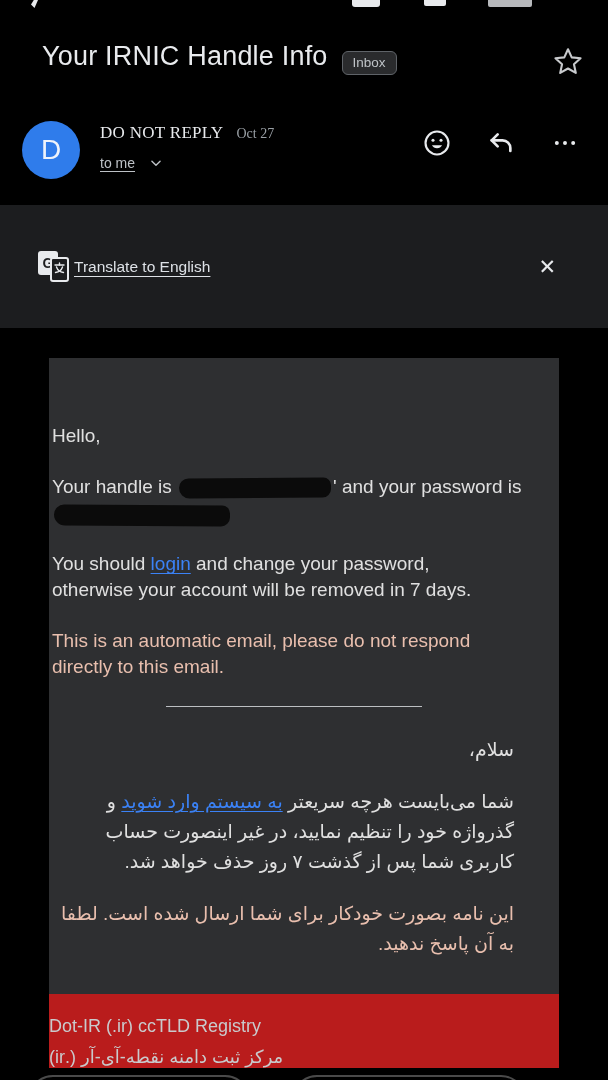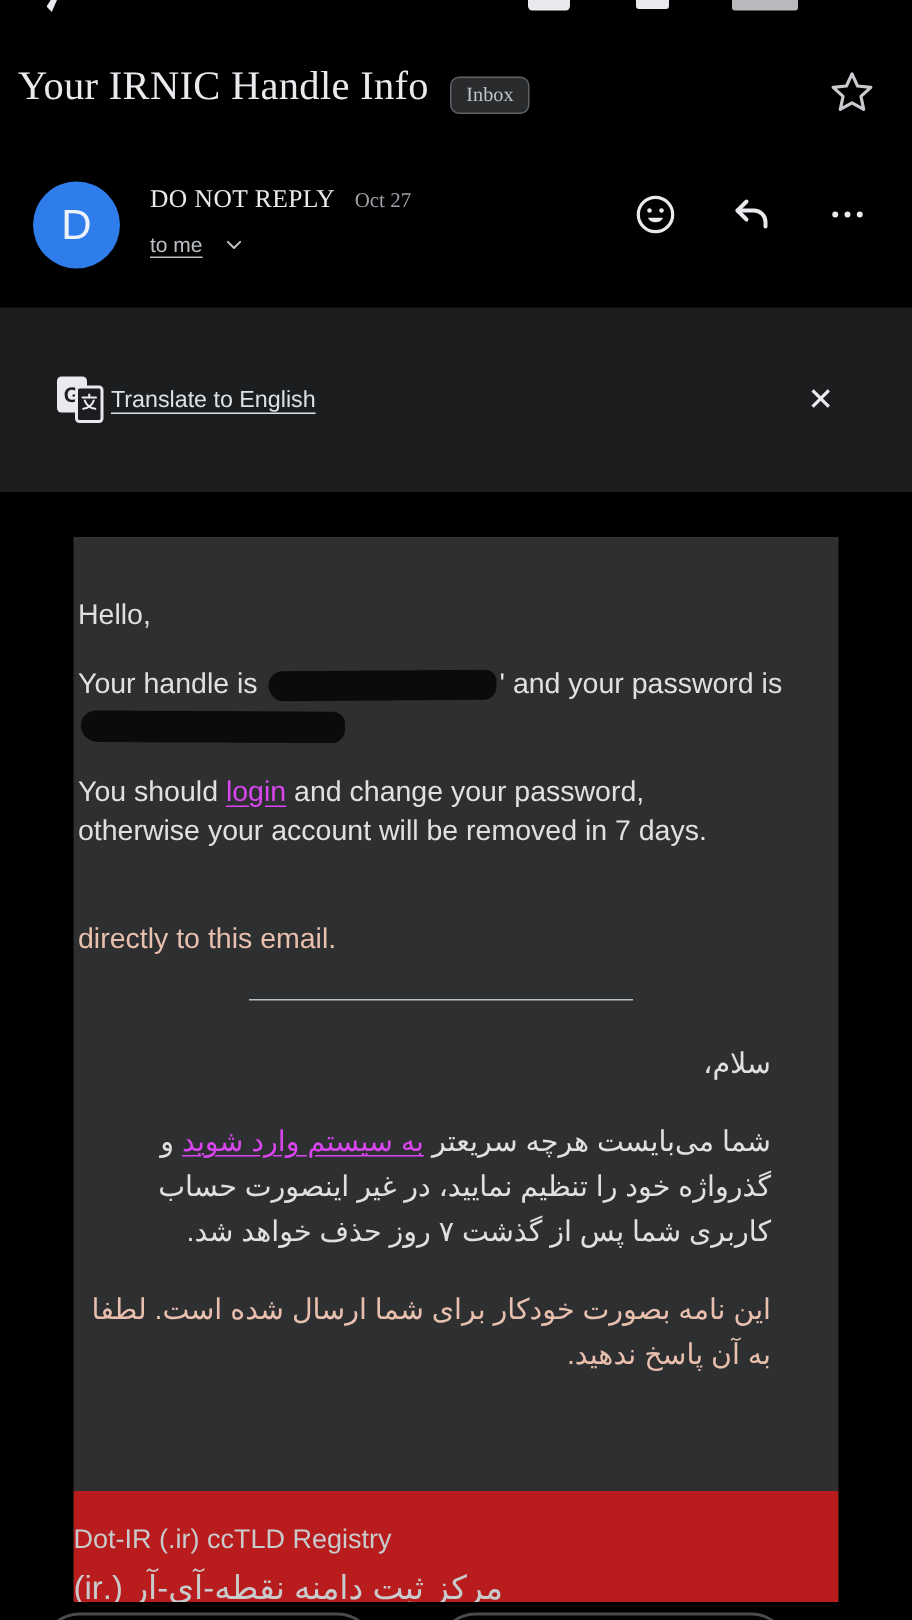--- a/index.html
+++ b/index.html
@@ -8,21 +8,21 @@
   .screen { position:relative; width:608px; height:1080px; background:#000; overflow:hidden; margin:0 auto; }
 
   
   .frag { position:absolute; top:0; }
   .frag-back { left:31px; width:7px; height:8px; background:#e8eaed; clip-path:polygon(40% 0,100% 0,50% 100%,0 55%); }
   .frag-archive { left:352px; width:28px; height:7px; background:#e8eaed; border-radius:0 0 3px 3px; }
   .frag-delete { left:424px; width:22px; height:6px; background:#e8eaed; border-radius:0 0 2px 2px; }
   .frag-mail { left:488px; width:44px; height:7px; background:#b7b9bc; border-radius:0 0 2px 2px; }
 
   
-  .subject-row { position:absolute; top:38px; left:12px; right:60px; display:flex; align-items:center;font-family:Liberation Serif, serif; }
+  .subject-row { position:absolute; top:38px; left:42px; right:60px; display:flex; align-items:center; }
   .subject-title { color:#e8eaed; font-size:27px; font-weight:400; letter-spacing:.2px; white-space:nowrap; }
   .inbox-badge { display:inline-block; margin-left:14px; margin-top:13px; padding:3px 10px 4px;
     border:1px solid #5f6368; border-radius:6px; background:#2a2b2d; color:#bfc3c7; font-size:13.5px; }
   .star-btn { position:absolute; top:44px; right:22px; width:36px; height:36px; color:#c8cacd; cursor:pointer; }
 
   
   .sender-row { position:absolute; top:118px; left:22px; right:16px; height:70px; }
   .avatar { position:absolute; left:0; top:3px; width:58px; height:58px; border-radius:50%;
     background:#2f7ceb; color:#eef3fb; font-size:28px; text-align:center; line-height:58px; }
   .sender-main { position:absolute; left:78px; top:5px; }
@@ -44,35 +44,35 @@
   .gt-front { position:absolute; left:12px; top:6px; width:19px; height:25px; background:#1c1d1f;
     border:2px solid #e8eaed; border-radius:3px; }
   .translate-link { color:#dde1e6; font-size:15.5px; text-decoration:underline;
     text-underline-offset:4px; cursor:pointer; }
   .translate-close { position:absolute; right:52px; top:0; bottom:0; display:flex; align-items:center;
     color:#e8eaed; font-size:21px; cursor:pointer; }
 
   
   .email-card { position:absolute; top:358px; left:49px; width:510px; height:710px; background:#2e2f31; overflow:hidden; }
   .email-body { padding:40px 24px 0 3px; color:#e0e0e0; font-size:19px; line-height:26px; }
-  .p-en { margin-bottom:20px; }
+  .p-en { margin-bottom:20px;margin-top:25px; }
   .redact { display:inline-block; vertical-align:middle; height:20px; background:#0b0b0b;
     border-radius:10px 8px 9px 11px; margin:0 2px; transform:rotate(-.4deg); }
   .redact.r-handle { width:152px; }
   .redact.r-pass { width:176px; height:21px; margin-top:4px; transform:rotate(.3deg); }
   .redact.r-fa1 { width:118px; height:21px; }
   .redact.r-fa2 { width:84px; height:21px; }
-  a.body-link { color:#d946ef; text-decoration:underline; text-underline-offset:3px; cursor:pointer; }
+  a.body-link { color:#3b82f6; text-decoration:underline; text-underline-offset:3px; cursor:pointer; }
   .salmon { color:#e9bfae; }
   .hr-div { border:0; border-top:1px solid #bcbfc2; width:256px; margin:26px auto 28px; }
   .p-fa { direction:rtl; text-align:right; margin:0 0 22px 4px; padding-right:21px; line-height:30px; }
   .email-footer { position:absolute; left:0; bottom:0; width:100%; height:74px; background:#b91c1c;
     text-align:left; padding-top:22px; overflow:hidden; }
   .footer-en { color:#c9cacc; font-size:18px; }
-  .footer-fa { color:#c9cacc; font-size:22px; margin-top:9px; direction:rtl; }
+  .footer-fa { color:#c9cacc; font-size:18px; margin-top:9px; direction:rtl; }
 
   
   .pill { position:absolute; top:1075px; height:50px; border:2px solid #4a4a4a; border-radius:25px; background:#000; cursor:pointer; }
   .pill-left { left:28px; width:222px; }
   .pill-right { left:292px; width:234px; }
 
   svg { display:block; }
 </style>
 </head>
 <body>
@@ -156,21 +156,21 @@
 
       <p class="p-en">Hello,</p>
 
       <p class="p-en"><span>Your handle is </span><span class="redact r-handle"></span><span>' and your password is</span><br>
         <span class="redact r-pass"></span>
       </p>
 
       <p class="p-en"><span>You should </span><a class="body-link">login</a><span> and change your password,</span><br><span>otherwise your account will be removed in 7 days.</span>
       </p>
 
-      <p class="p-en salmon"><br><span>directly to this email.</span>
+      <p class="p-en salmon"><span>This is an automatic email, please do not respond</span><br><span>directly to this email.</span>
       </p>
 
       <hr class="hr-div">
 
       <p class="p-fa">سلام،</p>
 
 
       <p class="p-fa"><span>شما می‌بایست هرچه سریعتر </span><a class="body-link">به سیستم وارد شوید</a><span> و گذرواژه خود را تنظیم نمایید، در غیر اینصورت حساب کاربری شما پس از گذشت ۷ روز حذف خواهد شد.</span>
       </p>
 

